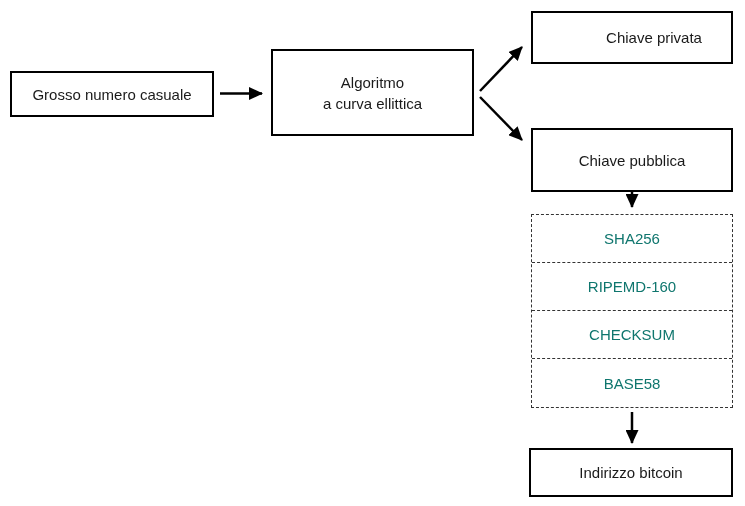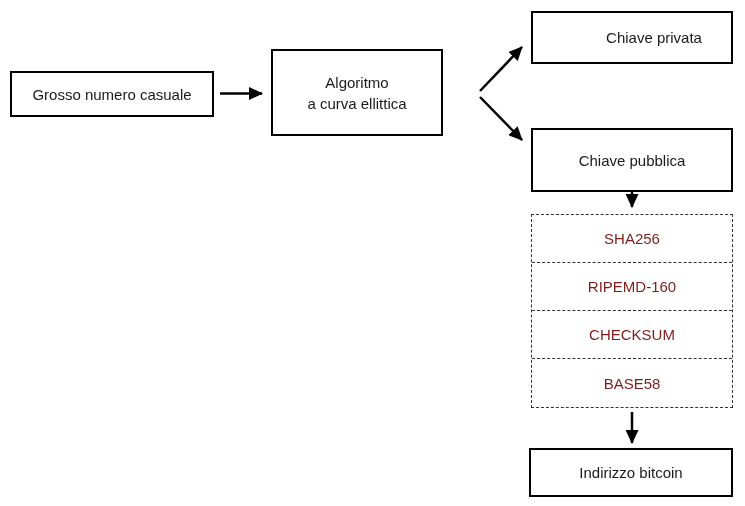--- a/index.html
+++ b/index.html
@@ -22,38 +22,38 @@
     justify-content: center;
     text-align: center;
     box-sizing: border-box;
     border: 2px solid #000000;
     background: #ffffff;
     color: #1a1a1a;
     font-size: 15px;
     line-height: 21px;
   }
   .node-random   { left: 10px;  top: 71px;  width: 204px; height: 46px; }
-  .node-algo     { left: 271px; top: 49px;  width: 172px; height: 87px; }
+  .node-algo     { left: 271px; top: 49px;  width: 203px; height: 87px; }
   .node-privkey  { left: 531px; top: 11px;  width: 202px; height: 53px; padding-left: 44px; }
   .node-pubkey   { left: 531px; top: 128px; width: 202px; height: 64px; }
   .node-address  { left: 529px; top: 448px; width: 204px; height: 49px; text-align: center; }
   .hash-stack {
     position: absolute;
     left: 531px; top: 214px; width: 202px;
     box-sizing: border-box;
     border: 1px dashed #333333;
     background: #ffffff;
   }
   .hash-step {
     box-sizing: border-box;
     height: 48px;
     display: flex;
     align-items: center;
     justify-content: center;
-    color: #7f1d1d;
+    color: #0f766e;
     font-size: 15px;
     border-bottom: 1px dashed #333333;
   }
   .hash-step:last-child { border-bottom: none; }
   .arrow-layer {
     position: absolute;
     left: 0; top: 0;
     width: 745px; height: 506px;
     pointer-events: none;
   }

